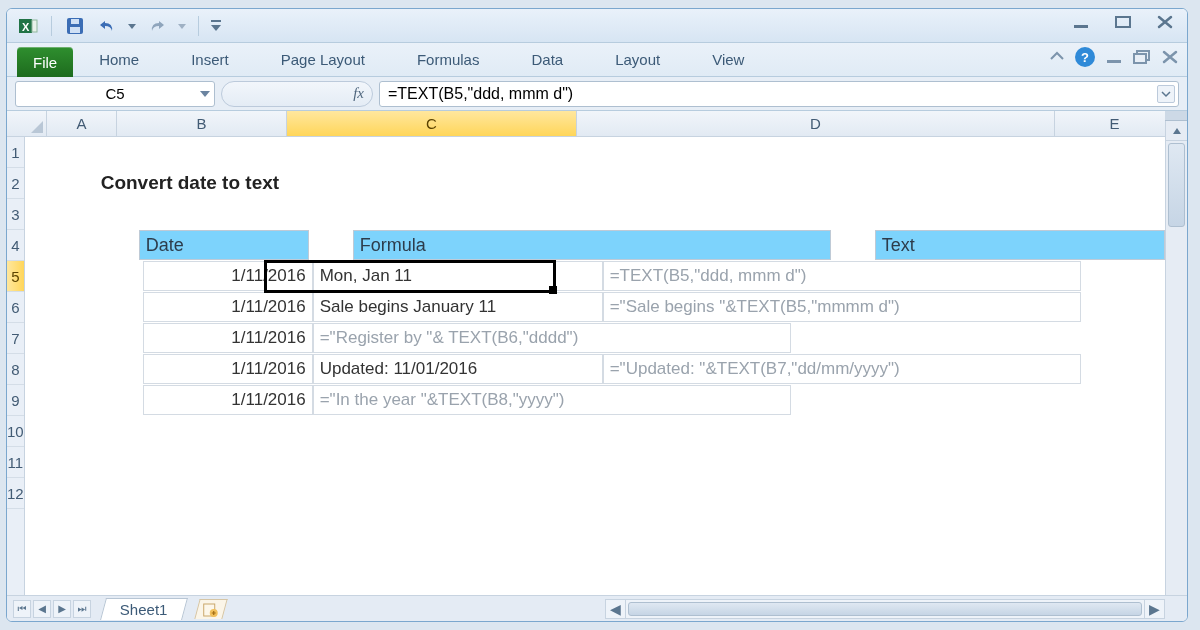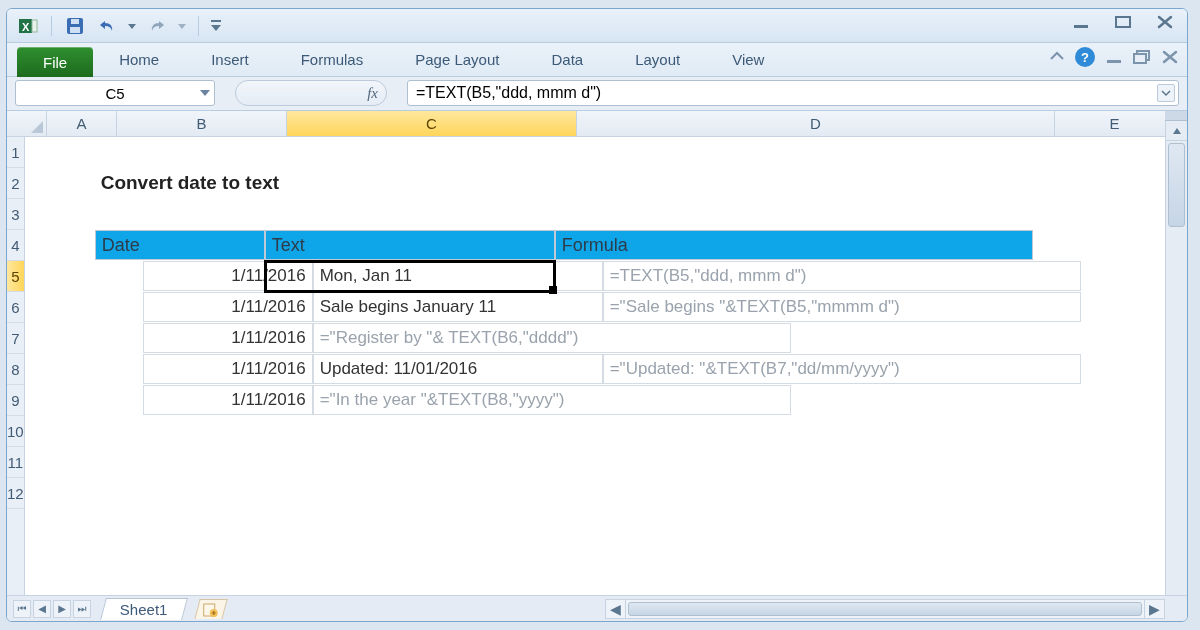--- a/index.html
+++ b/index.html
@@ -69,21 +69,21 @@
     background: linear-gradient(#eaf1f9,#e0ebf5);
     border-bottom: 1px solid #b7ccde;
     display: flex;
     align-items: stretch;
     padding-left: 10px;
     position: relative;
   }
   .file-tab {
     background: linear-gradient(#2f8f2f,#1d6b1d);
     color: #fff;
-    padding: 0 26px;
+    padding: 0 16px;
     display: flex;
     align-items: center;
     font-size: 15px;
     border-top-left-radius: 4px;
     border-top-right-radius: 4px;
     margin-top: 4px;
     height: 30px;
     box-shadow: inset 0 1px 0 rgba(255,255,255,0.3);
   }
   .tab {
@@ -104,23 +104,23 @@
     background: #2f8ad8; color: #fff;
     display: flex; align-items: center; justify-content: center;
     font-weight: bold; font-size: 13px;
   }
   
   .formula-row {
     height: 34px;
     background: #e7eef6;
     border-bottom: 1px solid #b7ccde;
     display: flex;
-    align-items: flex-end;
+    align-items: center;
     padding: 4px 8px;
-    gap: 20px;
+    gap: 6px;
   }
   .name-box {
     width: 200px; height: 26px;
     background: #fff;
     border: 1px solid #aebfd0;
     border-radius: 3px;
     display: flex; align-items: center;
     padding: 0 8px;
     font-size: 15px;
     justify-content: center;
@@ -236,24 +236,25 @@
     white-space: nowrap;
   }
   
   .wA { width: 70px; }
   .wB { width: 170px; }
   .wC { width: 290px; }
   .wD { width: 478px; }
   .wE { width: 120px; }
   
   .thead-cell {
-    background: #0ea5e9;
+    background: #7dd3fc;
     border: 1px solid #bfcad6;
     color: #2d3c4b;
     font-size: 18px;
+    margin-left: 44px;
   }
   .tcell {
     border: 1px solid #d4dbe3;
     background: #fff;
   }
   .tcell.right { justify-content: flex-end; margin-left: 48px; }
   .tcell.gray { color: #9aa3ad; }
   .title-cell {
     font-weight: bold;
     color: #222;
@@ -421,22 +422,22 @@
             <path d="M3 2 L15 12 M15 2 L3 12" stroke="#5b768f" stroke-width="2.5" stroke-linecap="round"></path>
           </svg>
         </div>
     </div>
   </div>
 
   <div class="ribbon">
     <div class="file-tab">File</div>
     <div class="tab">Home</div>
     <div class="tab">Insert</div>
+    <div class="tab">Page Layout</div>
     <div class="tab">Formulas</div>
-    <div class="tab">Page Layout</div>
     <div class="tab">Data</div>
     <div class="tab">Layout</div>
     <div class="tab">View</div>
     <div class="ribbon-right">
       <svg width="16" height="14">
           <path d="M2 9 L8 3 L14 9" fill="none" stroke="#7c94ac" stroke-width="2"></path>
         </svg>
       <div class="help-circle">?</div>
       <svg width="18" height="14">
           <rect x="2" y="10" width="14" height="3" fill="#7c94ac"></rect>
@@ -519,22 +520,22 @@
             <div class="cell wA"></div>
             <div class="cell wB"></div>
             <div class="cell wC"></div>
             <div class="cell wD"></div>
             <div class="cell wE"></div>
           </div>
 
         <div class="row">
           <div class="cell wA"></div>
           <div class="cell wB thead-cell">Date</div>
+          <div class="cell wD thead-cell">Formula</div>
           <div class="cell wC thead-cell">Text</div>
-          <div class="cell wD thead-cell">Formula</div>
           <div class="cell wE"></div>
         </div>
 
         <div class="row">
           <div class="cell wA"></div>
           <div class="cell wB tcell right">1/11/2016</div>
           <div class="cell wC tcell">Mon, Jan 11</div>
           <div class="cell wD tcell gray">=TEXT(B5,"ddd, mmm d")</div>
           <div class="cell wE"></div>
         </div>

